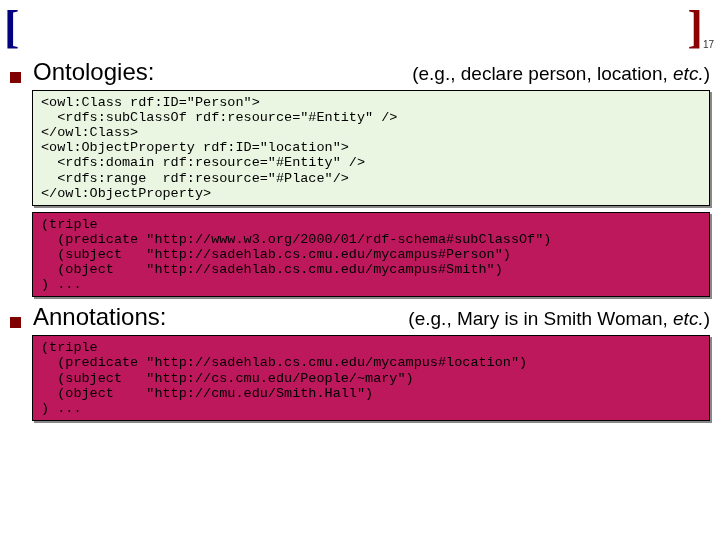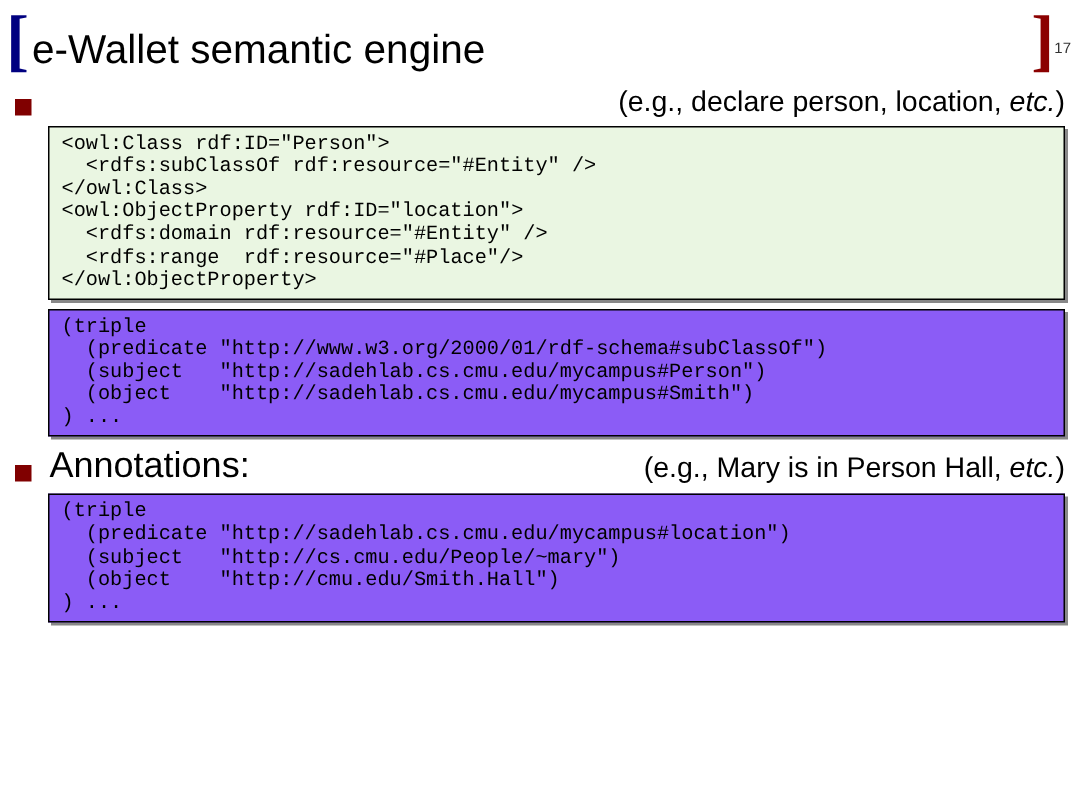--- a/index.html
+++ b/index.html
@@ -26,21 +26,21 @@
   .bracket-right { color: #8b0000; margin-left: auto; }
   .slide-title {
     font-size: 27px;
     font-weight: 400;
     color: #000;
   }
   .slide-number {
     font-size: 10px;
     color: #333;
     align-self: flex-end;
-    margin-bottom: 12px;
+    margin-bottom: 0;
     margin-right: -2px;
   }
   .content {
     padding: 0 10px 0 10px;
   }
   .row {
     display: flex;
     align-items: baseline;
     margin: 2px 0 4px 0;
   }
@@ -69,37 +69,37 @@
     border: 1px solid #000;
     box-shadow: 2px 2px 0 #888;
     padding: 4px 8px 4px 8px;
     font-family: "Courier New", monospace;
     font-size: 13.5px;
     line-height: 1.12;
     white-space: pre;
     overflow: hidden;
   }
   .cb-green { background: #eaf6e2; }
-  .cb-yellow { background: #8b5cf6; }
+  .cb-yellow { background: #be185d; }
   .codebox b { font-weight: normal; }
 </style>
 </head>
 <body>
 
 <div class="header">
   <span class="bracket bracket-left">[</span>
-  <span class="slide-title">e-Wallet semantic engine</span>
   <span class="bracket bracket-right">]</span>
   <span class="slide-number">17</span>
 </div>
 
 <div class="content">
 
   <div class="row">
     <span class="bullet"></span>
+    <span class="heading">Ontologies:</span>
     <span class="paren">
       <span class="roman">(e.g.</span><span class="roman">, declare person, location, </span><span>etc.</span><span class="roman">)</span>
     </span>
   </div>
 
   <div class="codebox cb-green">&lt;owl:Class rdf:ID="<b>Person</b>"&gt;
   &lt;rdfs:subClassOf rdf:resource="<b>#Entity</b>" /&gt;
 &lt;/owl:Class&gt;
 &lt;owl:ObjectProperty rdf:ID="<b>location</b>"&gt;
   &lt;rdfs:domain rdf:resource="<b>#Entity</b>" /&gt;
@@ -108,21 +108,21 @@
   <div class="codebox cb-yellow">(triple
   (predicate "http://www.w3.org/2000/01/rdf-schema#subClassOf")
   (subject   "http://sadehlab.cs.cmu.edu/mycampus#<b>Person</b>")
   (object    "http://sadehlab.cs.cmu.edu/mycampus#<b>Smith</b>")
 ) ...</div>
 
   <div class="row">
     <span class="bullet"></span>
     <span class="heading">Annotations:</span>
     <span class="paren">
-      <span class="roman">(e.g.</span><span class="roman">, Mary is in Person Hall, </span><span>etc.</span><span class="roman">)</span>
+      <span class="roman">(e.g.</span><span class="roman">, Mary is in Smith Woman, </span><span>etc.</span><span class="roman">)</span>
     </span>
   </div>
 
   <div class="codebox cb-yellow">(triple
   (predicate "http://sadehlab.cs.cmu.edu/mycampus#<b>location</b>")
   (subject   "http://cs.cmu.edu/People/~<b>mary</b>")
   (object    "http://cmu.edu/<b>Smith.Hall</b>")
 ) ...</div>
 
 

